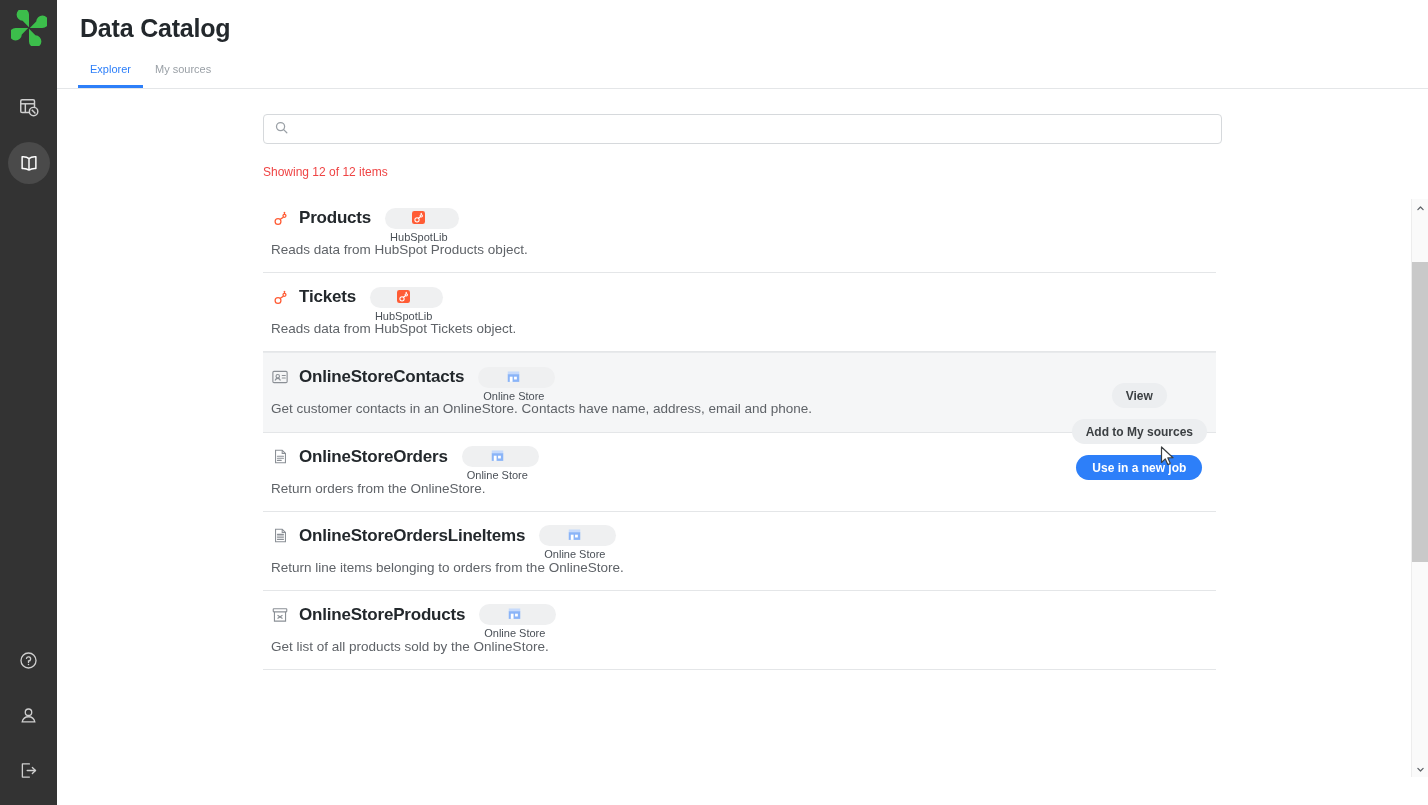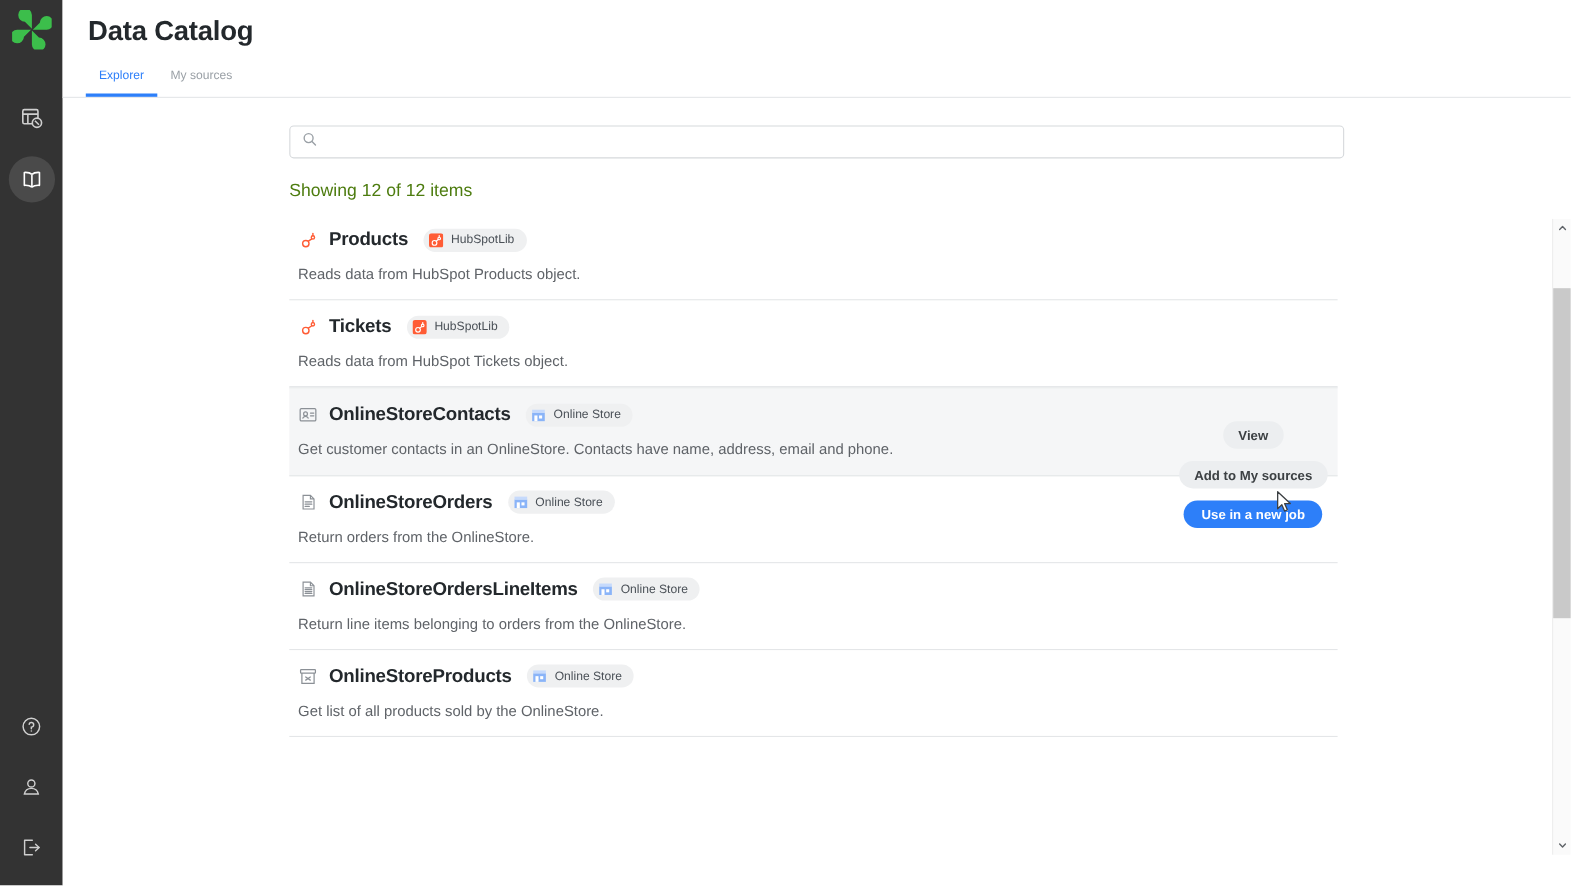--- a/index.html
+++ b/index.html
@@ -66,42 +66,42 @@
   }
   #search-box svg { flex: 0 0 auto; margin-right: 10px; }
   #search-input {
     border: 0; outline: 0; flex: 1 1 auto;
     font-family: "Liberation Sans", sans-serif;
     font-size: 14px; color: #3c4043; background: transparent;
   }
   #search-input::placeholder { color: #9aa0a6; }
   #result-count {
     position: absolute; left: 206px; top: 76px;
-    font-size: 16px; color: #4d7c0f;
+    font-size: 12px; color: #ef4444;
   }
 
   
   #list { position: absolute; left: 206px; top: 105px; width: 953px; }
   .item {
     position: relative;
     padding: 12px 10px 14px 8px;
     border-bottom: 1px solid #e4e6e8;
   }
   .item.highlight { background: #f5f6f7; border-top: 1px solid #e8eaec; }
   .item-head { display: flex; align-items: center; gap: 0; height: 24px; }
   .item-icon { width: 18px; height: 18px; margin-right: 10px; flex: 0 0 18px; display:flex; align-items:center; justify-content:center; }
   .item-name {
     font-size: 17px; font-weight: bold; color: #23282c; letter-spacing: -0.2px;
     white-space: nowrap;
   }
   .badge {
     display: inline-flex; align-items: center; gap: 7px;
     margin-left: 14px;
     background: #eff0f1; border-radius: 11px;
-    padding: 3px 11px 3px 5px; height: 21px;
+    padding: 3px 11px 3px 5px; height: 21px; flex-direction: column;
   }
   .badge-ico { width: 13px; height: 13px; flex: 0 0 13px; display:flex; align-items:center; justify-content:center;}
   .badge-label { font-size: 11px; color: #4a5057; white-space: nowrap; }
   .item-desc {
     margin-top: 12px;
     font-size: 13.5px; color: #5f6368; line-height: 1.2;
   }
   .actions {
     position: absolute; right: 9px; top: 30px;
     display: flex; align-items: center; gap: 11px; flex-direction: column;

